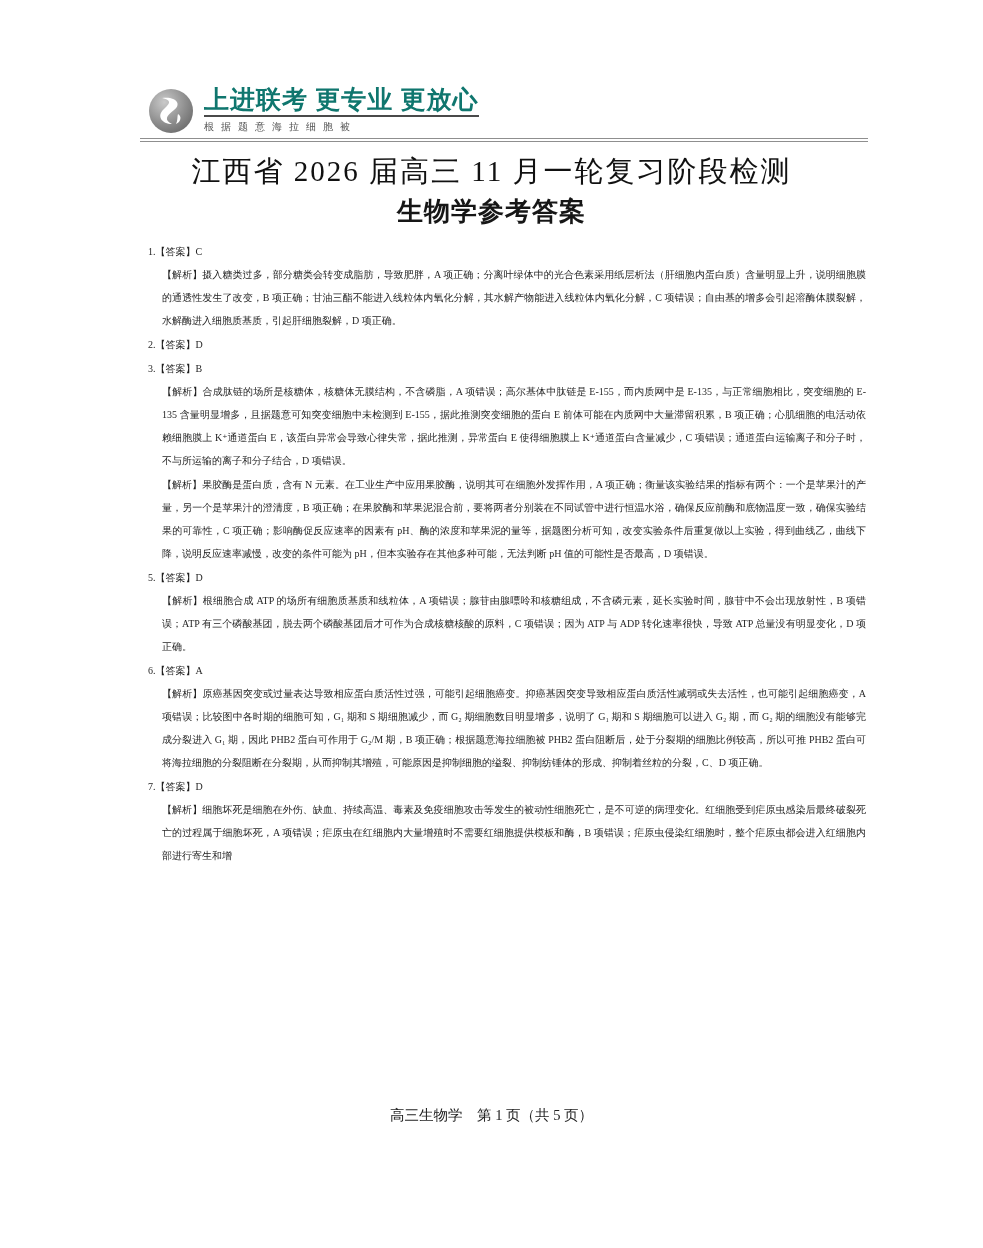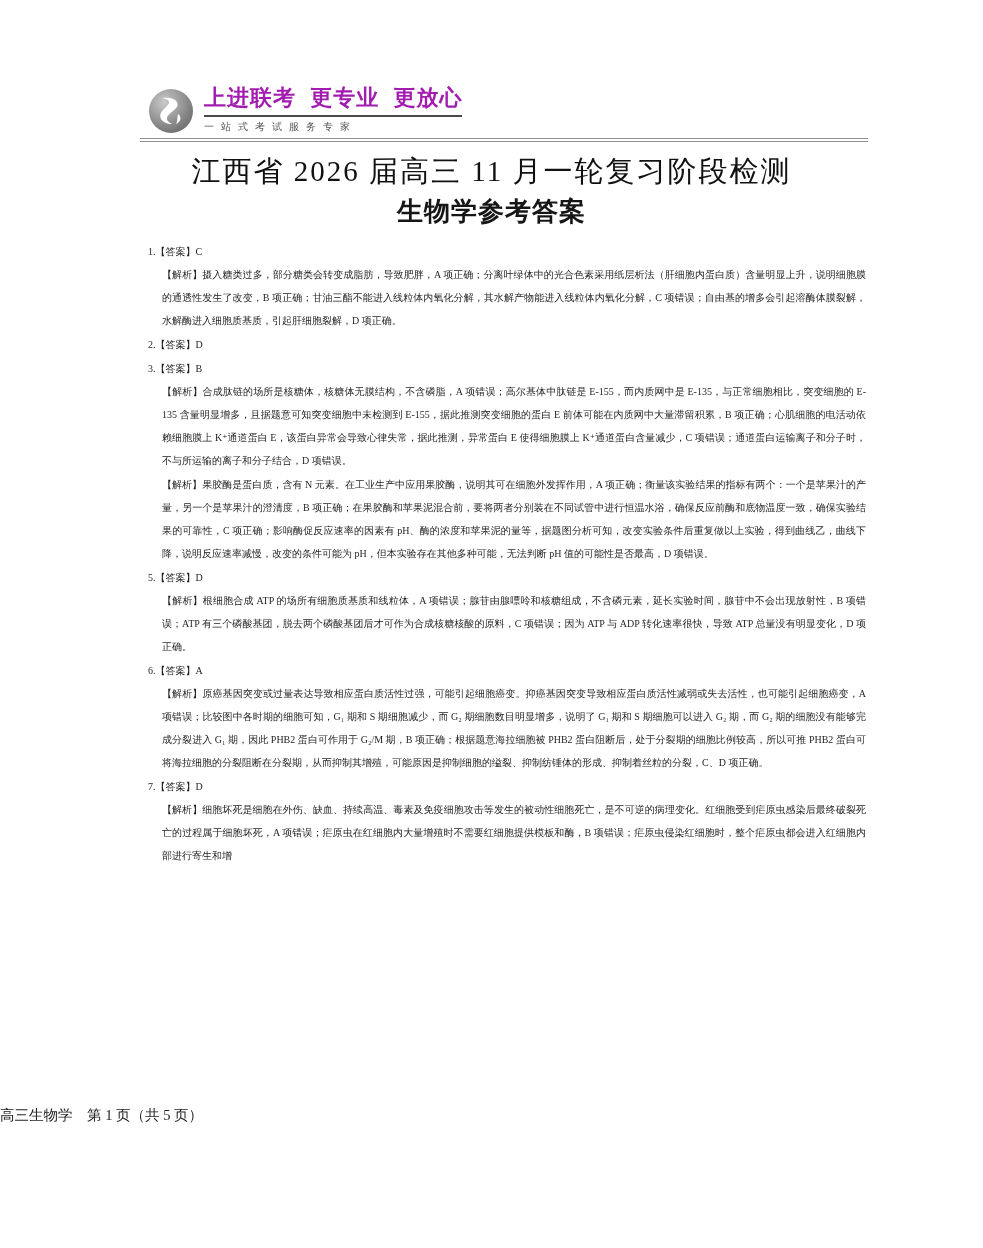--- a/index.html
+++ b/index.html
@@ -19,25 +19,25 @@
     position: absolute;
     left: 148px;
     top: 88px;
     display: flex;
     align-items: flex-start;
     gap: 10px;
   }
   .brand-icon { width: 46px; height: 46px; flex: 0 0 auto; }
   .brand-text { display: flex; flex-direction: column; }
   .brand-title {
-    font-family: Liberation Mono, monospace;
+    font-family: Liberation Serif, serif;
     font-weight: bold;
-    font-size: 22px;
+    font-size: 25px;
     letter-spacing: 1px;
-    color: #a21caf;
+    color: #0f766e;
     line-height: 24px;
   }
   .brand-tagline {
     margin-top: 3px;
     border-top: 2px solid #4a4a4a;
     padding-top: 3px;
     font-family: "Liberation Sans", "DejaVu Sans", sans-serif;
     font-size: 10px;
     letter-spacing: 7px;
     color: #555;
@@ -92,20 +92,21 @@
     text-align: justify;
     text-justify: inter-ideograph;
   }
   .analysis-label { white-space: nowrap; }
   
   .footer {
     position: absolute;
     left: 0;
     top: 1106px;
     width: 100%;
+    text-align: center;
     font-size: 14.5px;
     color: #222;
   }
 </style>
 </head>
 <body>
 
 <div class="page">
 
   <div class="brand">
@@ -118,21 +119,21 @@
             <stop offset="100%" stop-color="#6a6a6a"></stop>
           </radialGradient>
         </defs>
         <circle cx="23" cy="23" r="22" fill="url(#g1)"></circle>
         <path d="M14 10 C 28 8, 34 16, 26 22 C 18 28, 16 32, 24 36 C 14 36, 8 28, 16 21 C 24 14, 22 12, 14 10 Z" fill="#ffffff"></path>
         <path d="M30 26 C 34 28, 33 34, 28 36 C 30 32, 29 29, 30 26 Z" fill="#ffffff"></path>
       </svg>
     </span>
     <span class="brand-text">
       <span class="brand-title">上进联考 更专业 更放心</span>
-      <span class="brand-tagline">一站式考试服务专家</span>
+      <span class="brand-tagline">根据题意海拉细胞被</span>
     </span>
   </div>
   <div class="double-rule"></div>
 
   <div class="doc-title">江西省 2026 届高三 11 月一轮复习阶段检测</div>
   <div class="doc-subtitle">生物学参考答案</div>
 
   <div class="content">
 
     <div class="item">

